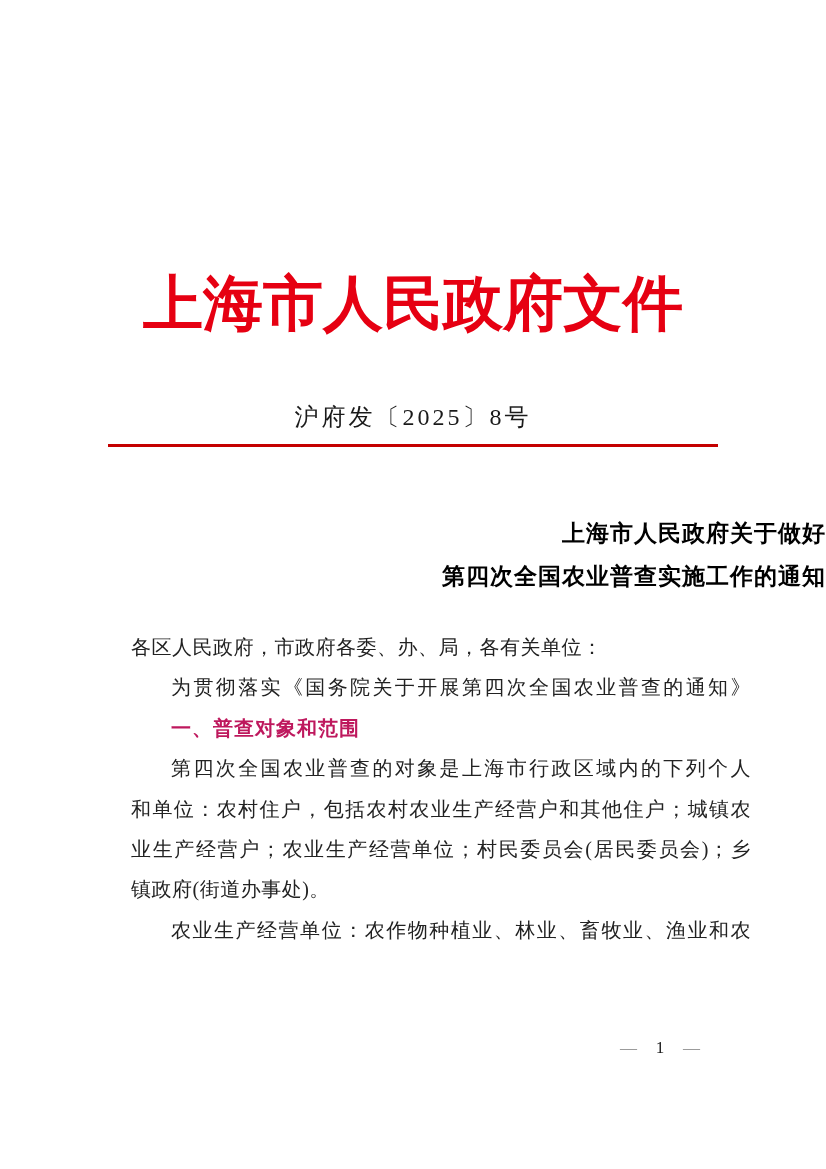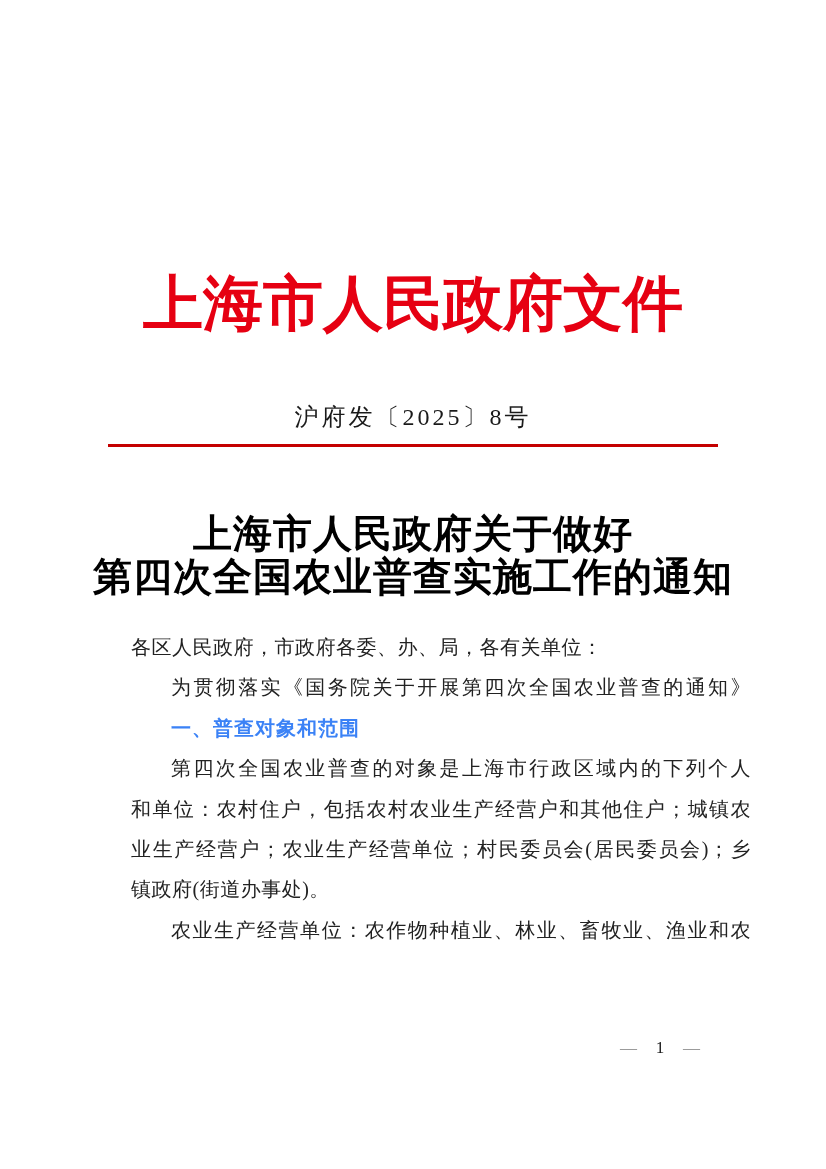--- a/index.html
+++ b/index.html
@@ -47,22 +47,22 @@
     left: 108px;
     width: 610px;
     height: 3px;
     background: #c40000;
   }
   .doc-title {
     position: absolute;
     top: 512px;
     left: 0;
     width: 100%;
-    text-align: center;
-    font-size: 39px;
+    text-align: right;
+    font-size: 23px;
     line-height: 43px;
     font-weight: bold;
     color: #000000;
     letter-spacing: 1px;
   }
   .body-text {
     position: absolute;
     top: 627px;
     left: 103px;
     width: 620px;
@@ -81,21 +81,21 @@
     white-space: normal;
     text-align: justify;
     text-align-last: justify;
   }
   .body-line.indent {
     text-indent: 2em;
   }
   .body-line.heading {
     font-family: "Liberation Sans", "DejaVu Sans", sans-serif;
     font-weight: bold;
-    color: #3b82f6;
+    color: #be185d;
     letter-spacing: 1px;
   }
   .page-number {
     position: absolute;
     top: 1038px;
     left: 620px;
     width: 80px;
     display: flex;
     justify-content: space-between;
     align-items: center;

